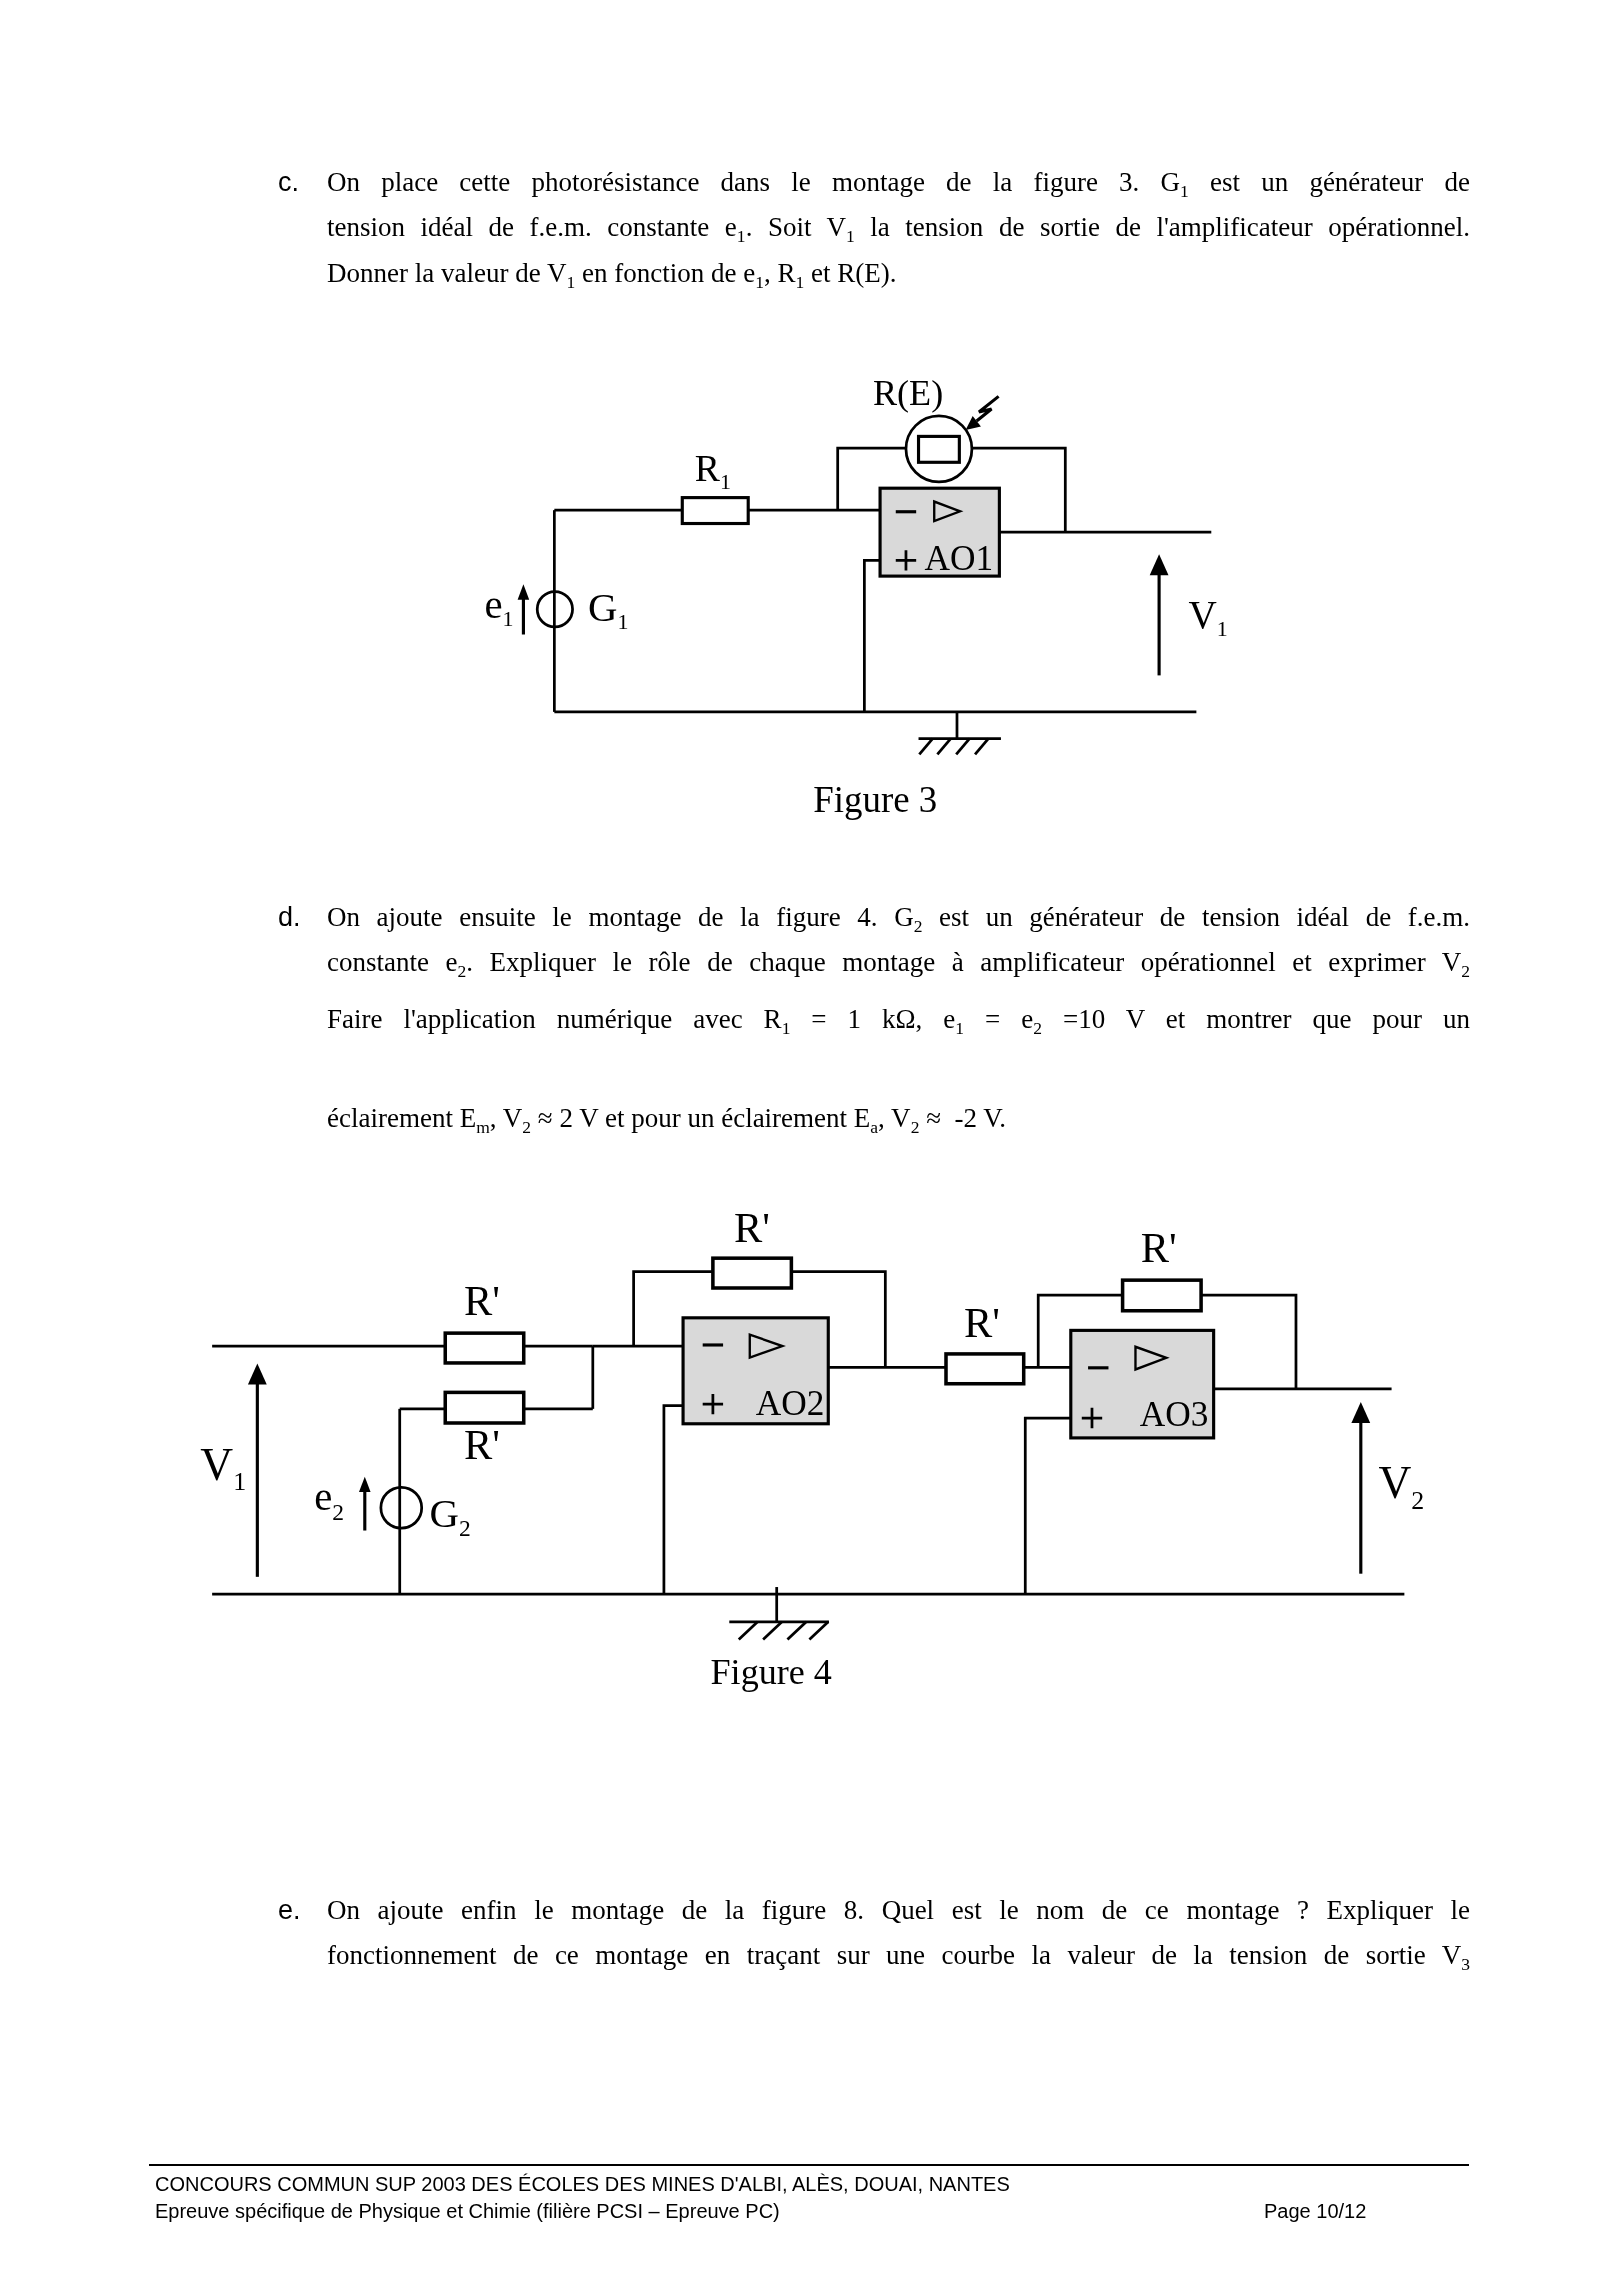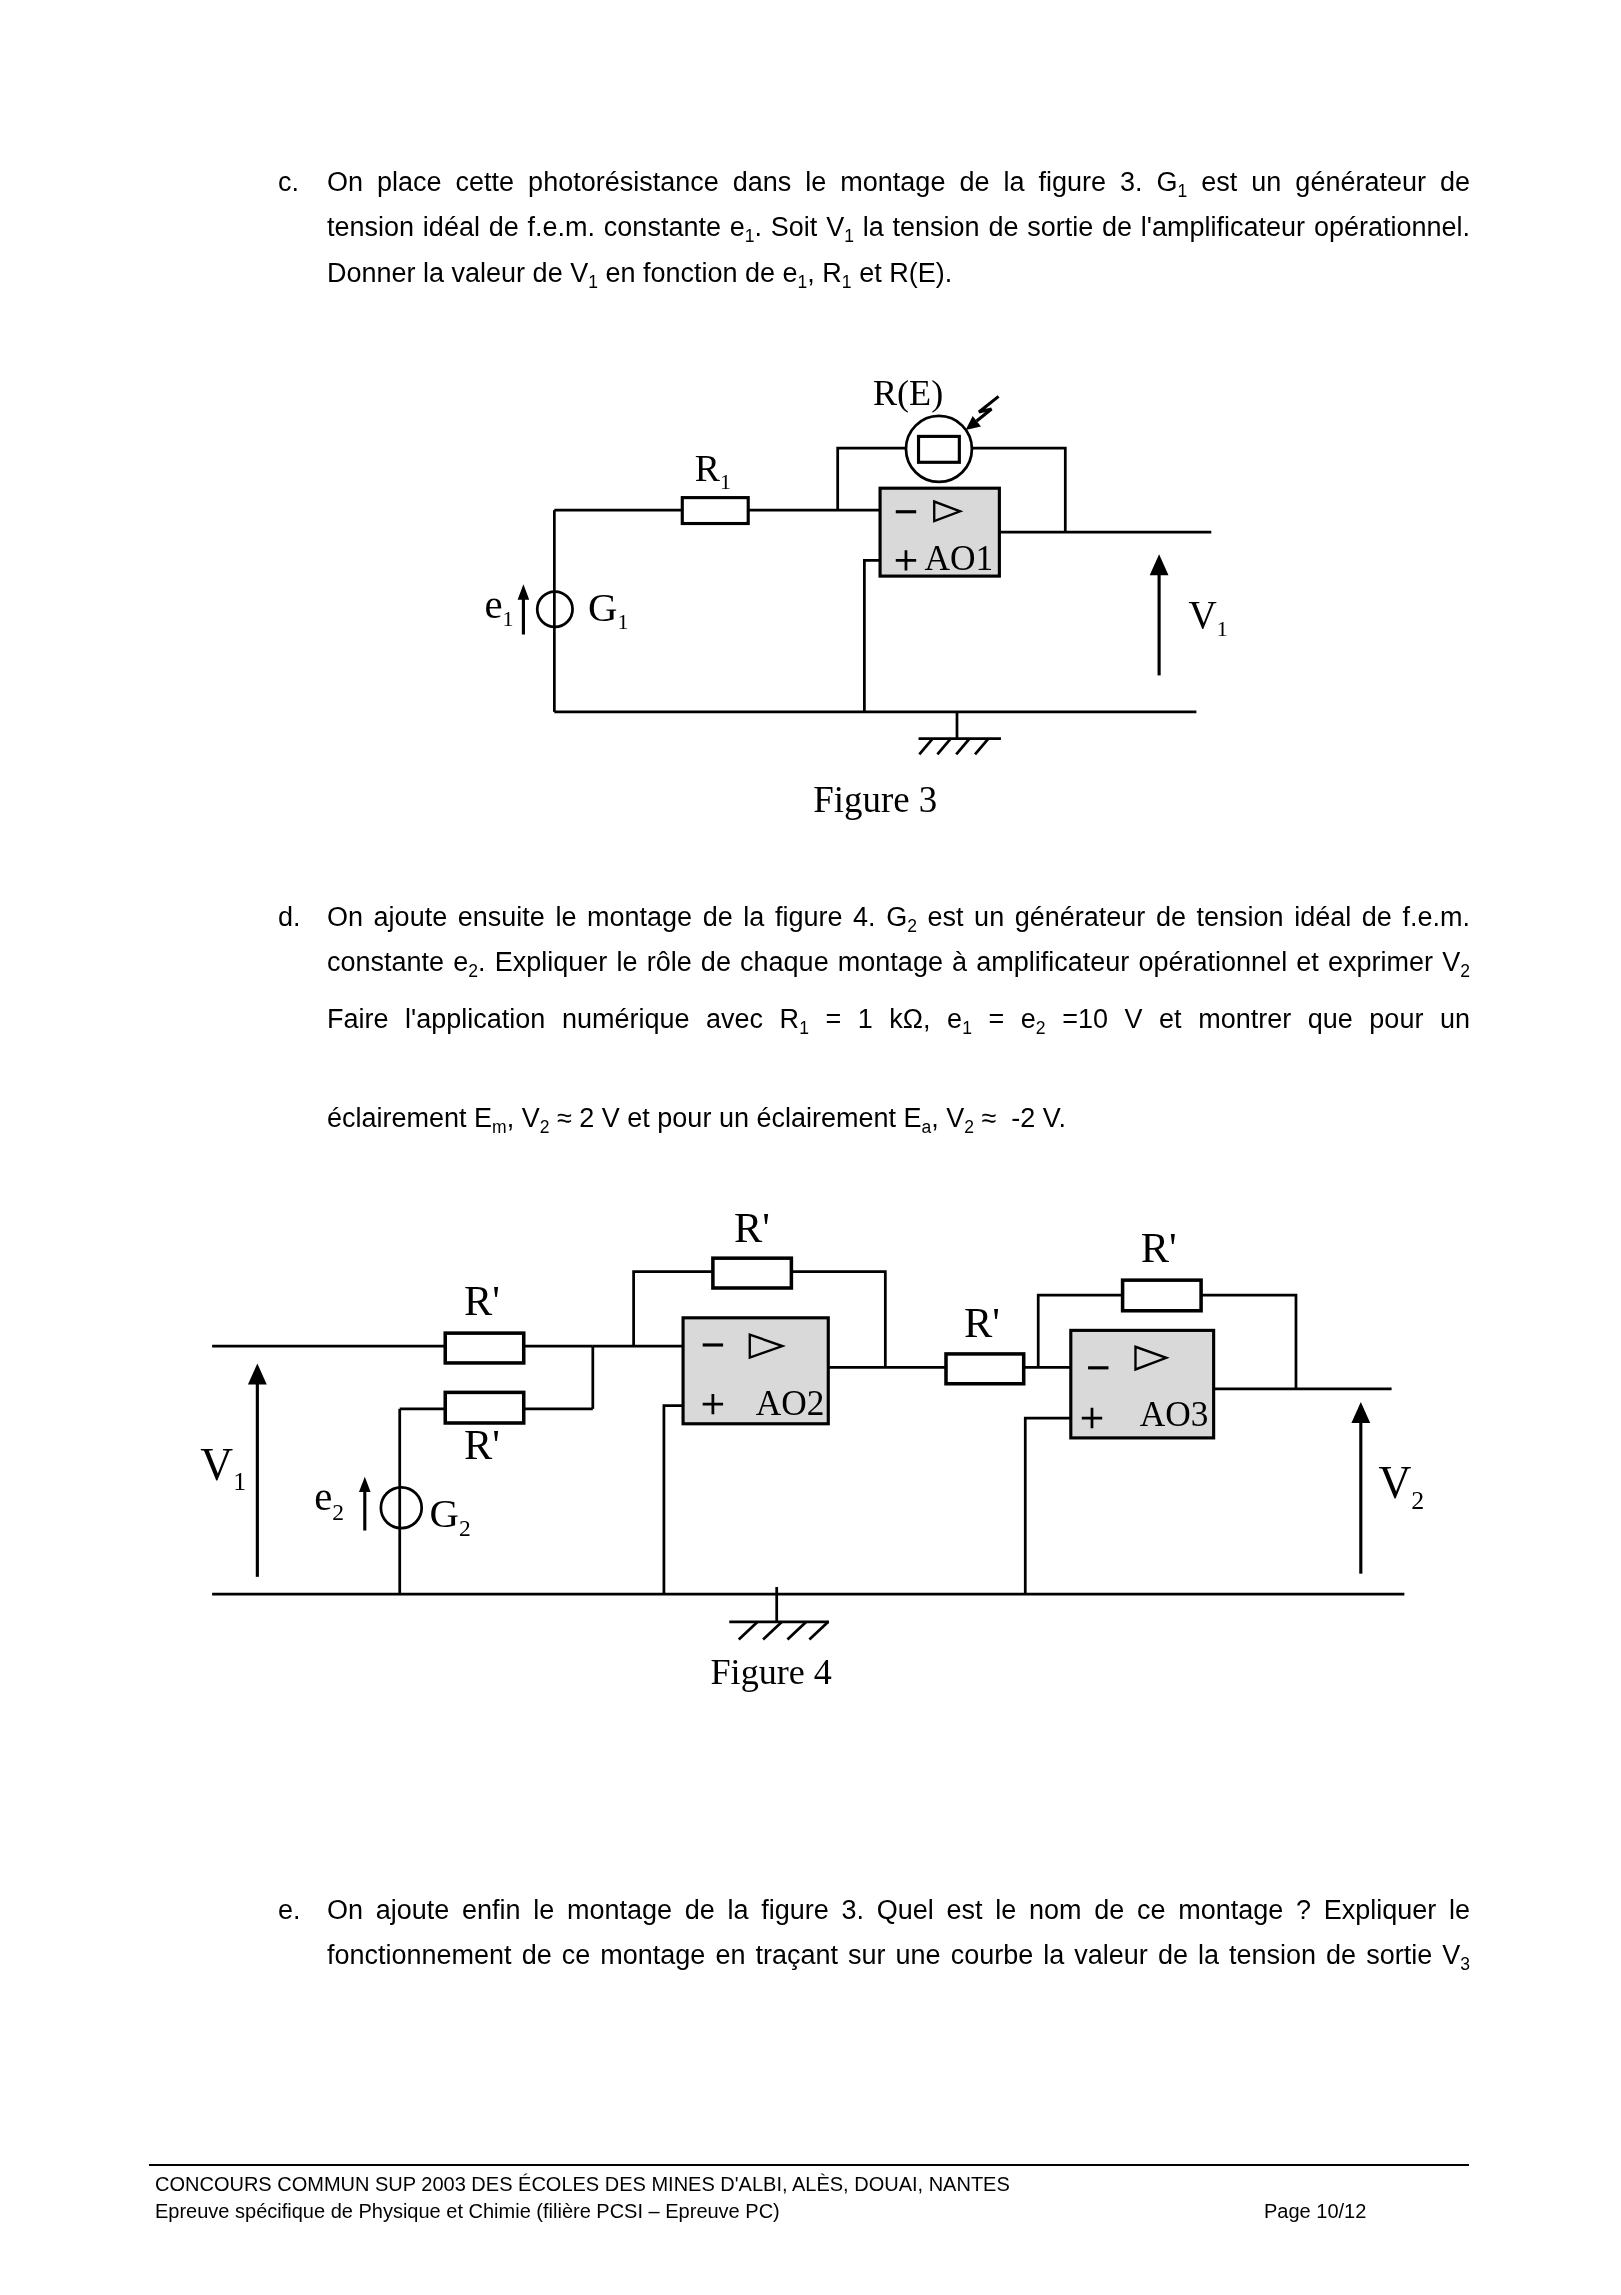--- a/index.html
+++ b/index.html
@@ -1,19 +1,19 @@
 <!DOCTYPE html>
 <html style="font-size:12.6px"><head>
 <meta charset="utf-8">
 <style>
 html,body{margin:0;padding:0;background:#fff;}
 #page{position:relative;width:1622px;height:2295px;background:#ffffff;overflow:hidden;
       font-family:"Liberation Sans",sans-serif;color:#000;}
 .bl{position:absolute;left:327px;width:1143px;font-size:27px;line-height:31px;
-    text-align:justify;text-align-last:justify;white-space:normal;}
+    text-align:justify;text-align-last:justify;white-space:normal;font-family:Liberation Serif, serif;}
 .bl.last{text-align-last:auto;}
 .mk{position:absolute;left:278px;font-size:27px;line-height:31px;}
 sub{font-size:65%;line-height:1;vertical-align:-0.36em;}
 .ft{position:absolute;font-size:20px;line-height:28px;white-space:pre;}
 #rule{position:absolute;left:149px;top:2164px;width:1320px;border-top:2.4px solid #000;}
 svg{position:absolute;left:0;top:0;}
 svg text{font-family:"Liberation Serif",serif;fill:#000;}
 </style>
 </head>
 <body>
@@ -24,21 +24,21 @@
 <div class="bl" style="top:212px">tension idéal de f.e.m. constante e<sub>1</sub>. Soit V<sub>1</sub> la tension de sortie de l'amplificateur opérationnel.</div>
 <div class="bl last" style="top:258px">Donner la valeur de V<sub>1</sub> en fonction de e<sub>1</sub>, R<sub>1</sub> et R(E).</div>
 
 <div class="mk" style="top:902px">d.</div>
 <div class="bl" style="top:902px">On ajoute ensuite le montage de la figure 4. G<sub>2</sub> est un générateur de tension idéal de f.e.m.</div>
 <div class="bl" style="top:947px">constante e<sub>2</sub>. Expliquer le rôle de chaque montage à amplificateur opérationnel et exprimer V<sub>2</sub></div>
 <div class="bl" style="top:1004px">Faire l'application numérique avec R<sub>1</sub> = 1 kΩ, e<sub>1</sub> = e<sub>2</sub> =10 V et montrer que pour un</div>
 <div class="bl last" style="top:1103px">éclairement E<sub>m</sub>, V<sub>2</sub> ≈ 2 V et pour un éclairement E<sub>a</sub>, V<sub>2</sub> ≈&nbsp; -2 V.</div>
 
 <div class="mk" style="top:1895px">e.</div>
-<div class="bl" style="top:1895px">On ajoute enfin le montage de la figure 3. Quel est le nom de ce montage ? Expliquer le</div>
+<div class="bl" style="top:1895px">On ajoute enfin le montage de la figure 8. Quel est le nom de ce montage ? Expliquer le</div>
 <div class="bl" style="top:1940px">fonctionnement de ce montage en traçant sur une courbe la valeur de la tension de sortie V<sub>3</sub></div>
 
 <div id="rule"></div>
 <div class="ft" style="left:155px;top:2170px">CONCOURS COMMUN SUP 2003 DES ÉCOLES DES MINES D'ALBI, ALÈS, DOUAI, NANTES</div>
 <div class="ft" style="left:155px;top:2197px">Epreuve spécifique de Physique et Chimie (filière PCSI – Epreuve PC)</div>
 <div class="ft" style="left:1264px;top:2197px">Page 10/12</div>
 
 <svg width="1622" height="2295" viewBox="0 0 2066 2924">
 
   <g stroke="#000" stroke-width="3.5" fill="none">

